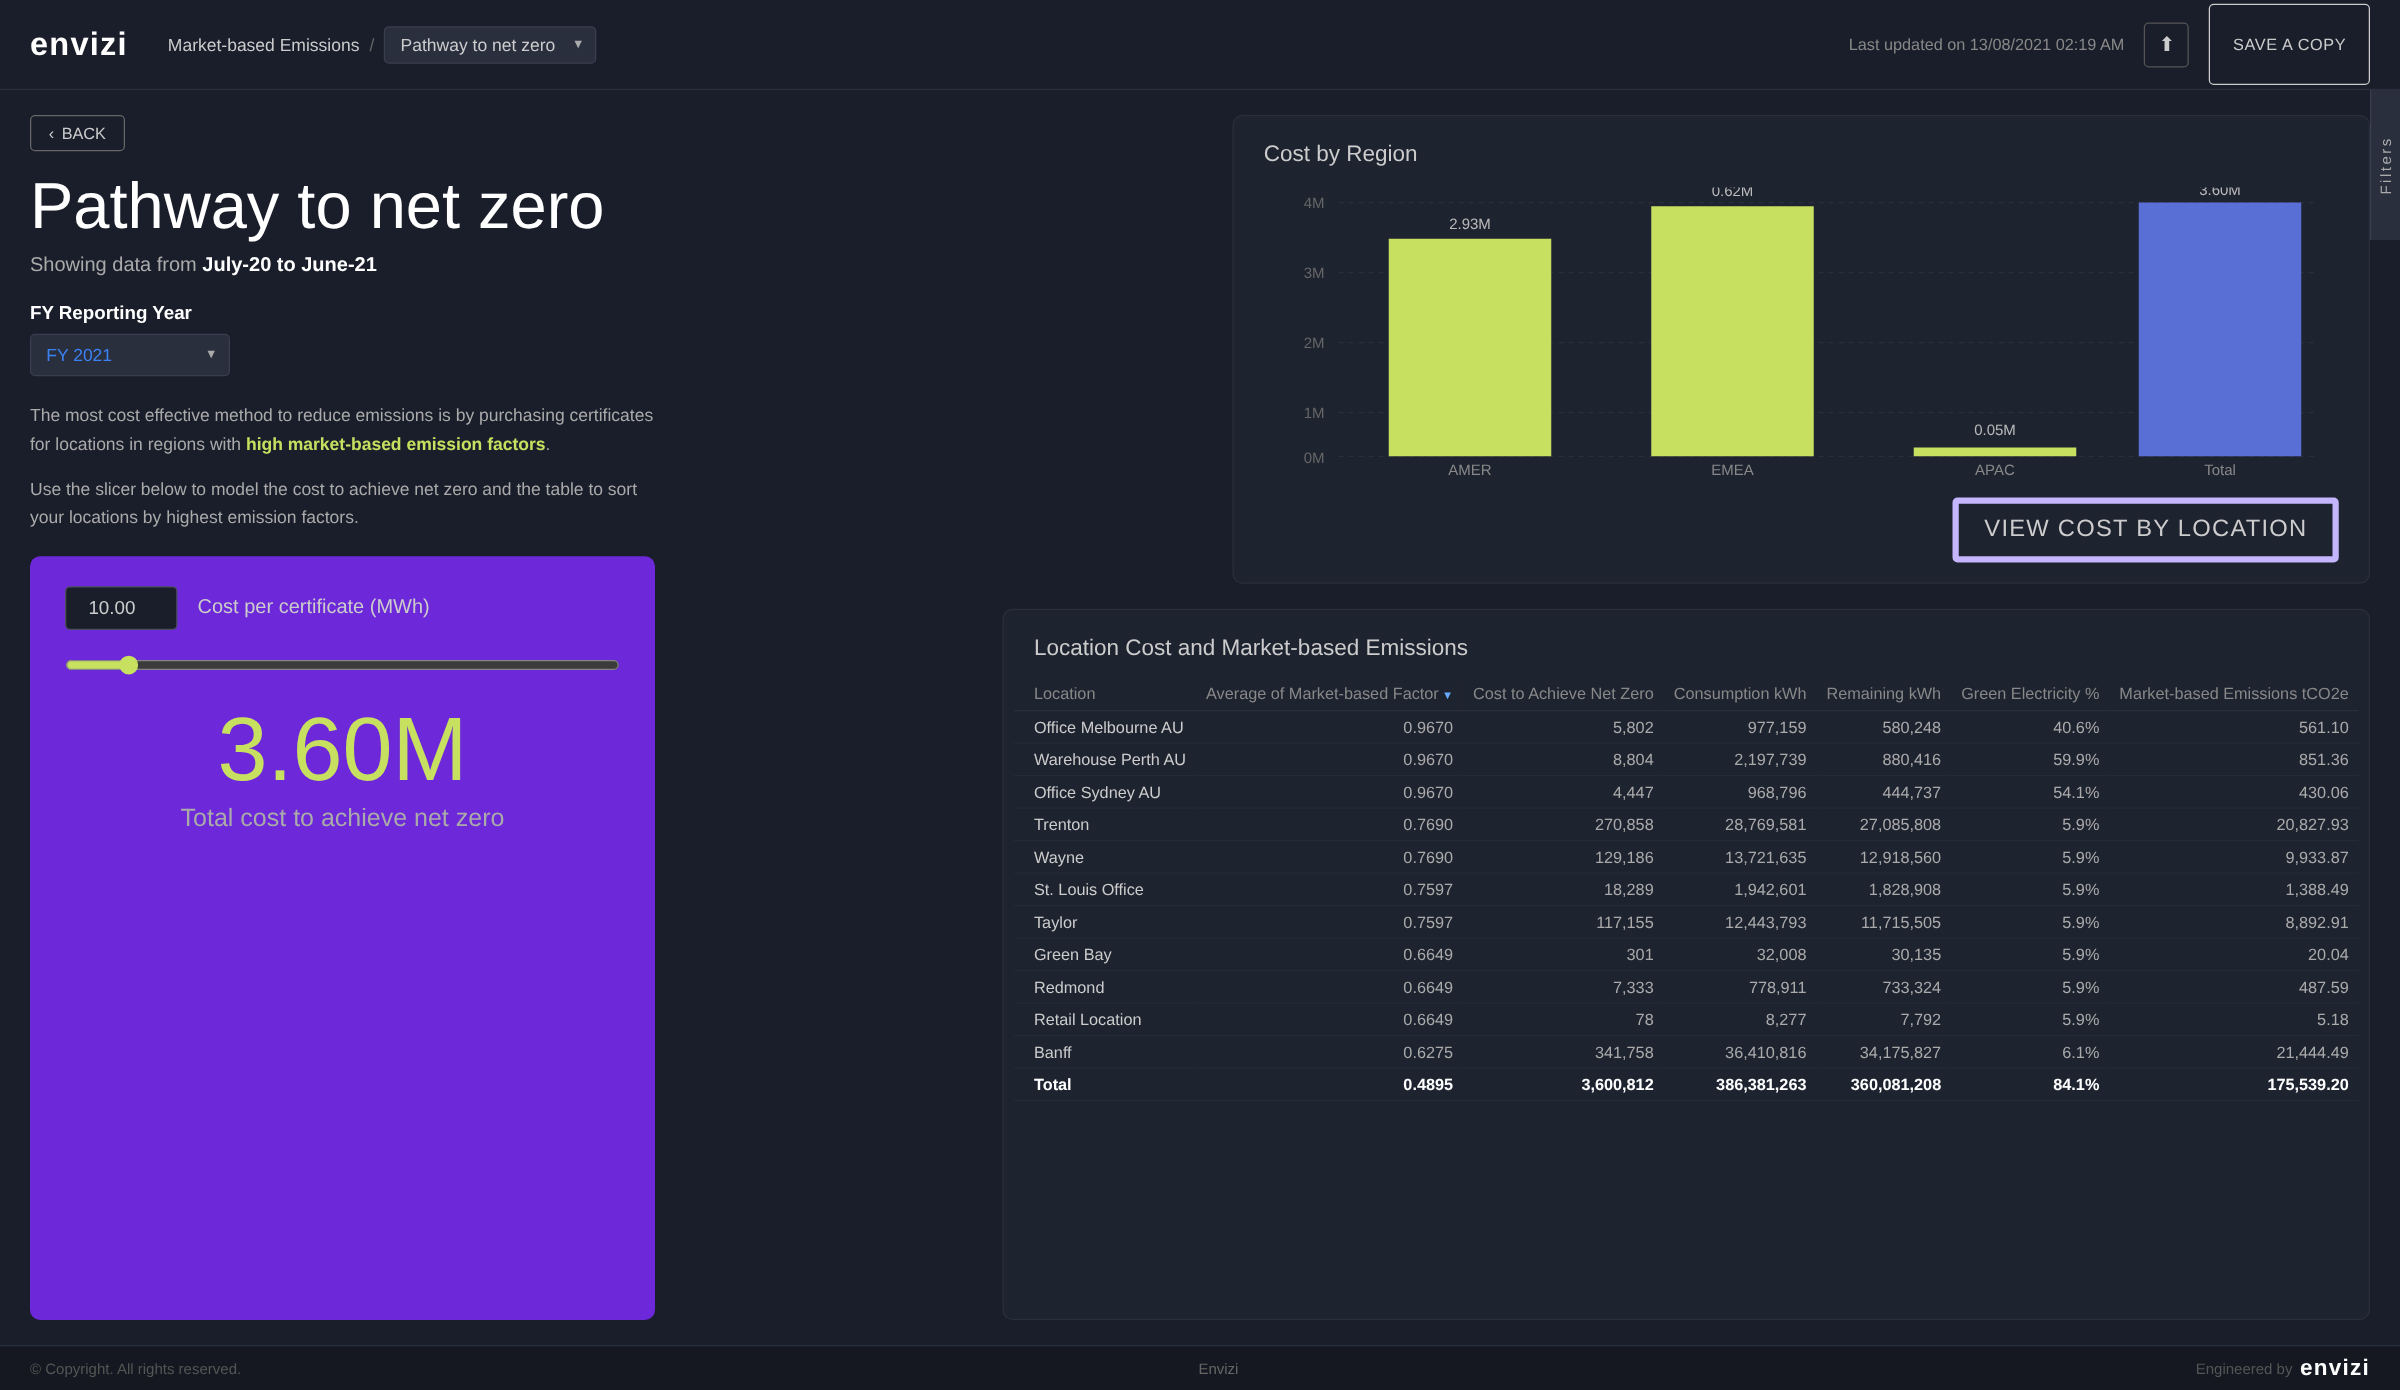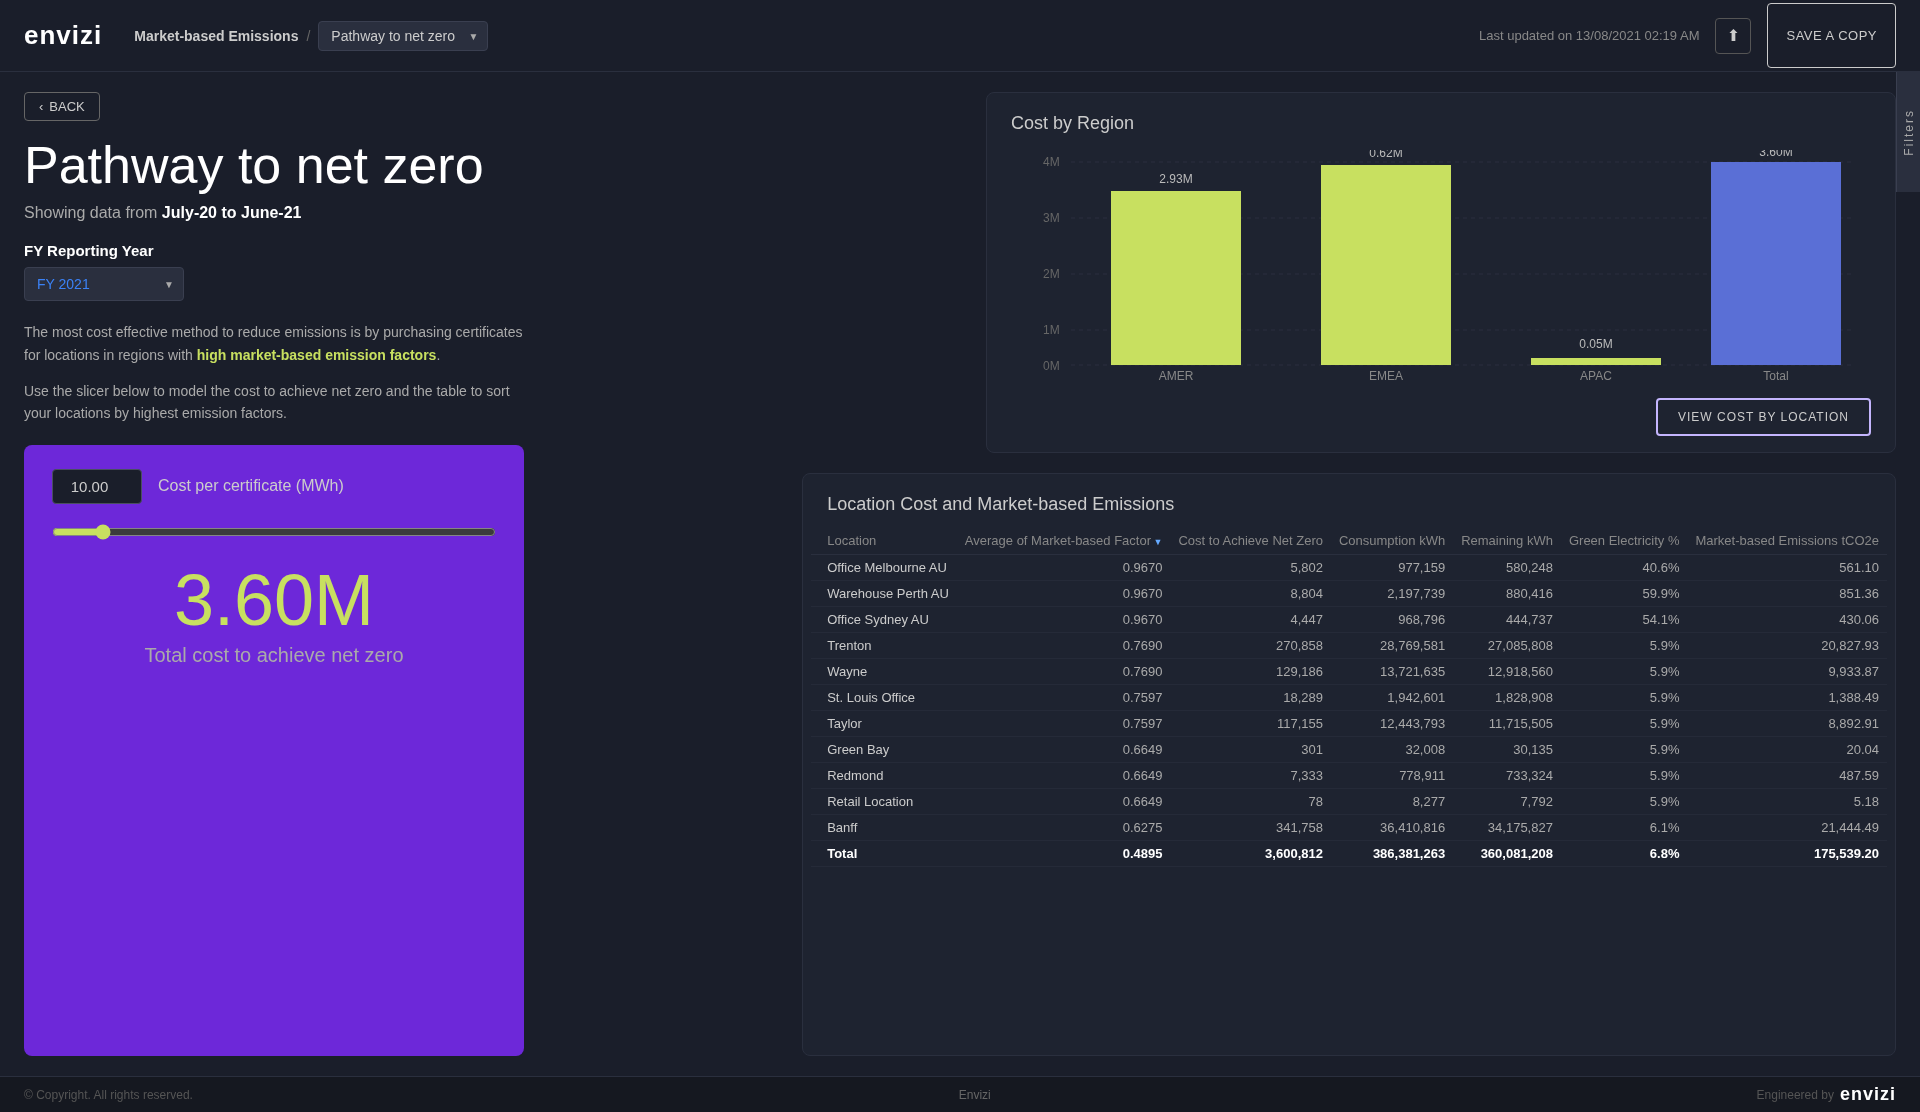--- a/index.html
+++ b/index.html
@@ -31,21 +31,21 @@
       margin-right: 32px;
     }
     #logo span { font-weight: 700; }
     #breadcrumb {
       display: flex;
       align-items: center;
       gap: 8px;
       font-size: 14px;
       color: #aaa;
     }
-    #breadcrumb .bc-title { color: #ccc; font-weight: 700; }
+    #breadcrumb .bc-title { color: #ccc; font-weight: 400; }
     #breadcrumb .bc-sep { color: #666; }
     #bc-dropdown {
       background: #2a2f3e;
       border: 1px solid #3a3f50;
       border-radius: 4px;
       color: #ccc;
       padding: 6px 32px 6px 12px;
       font-size: 14px;
       cursor: pointer;
       appearance: none;
@@ -287,25 +287,25 @@
       position: relative;
       height: 240px;
     }
     #chart-svg {
       width: 100%;
       height: 100%;
     }
     #view-cost-btn {
       float: right;
       background: transparent;
-      border: 2px solid #c4b5fd;
+      border: 5px solid #c4b5fd;
       border-radius: 4px;
       color: #ccc;
       padding: 10px 20px;
-      font-size: 12px;
+      font-size: 19px;
       cursor: pointer;
       letter-spacing: 1px;
       margin-top: 8px;
       text-transform: uppercase;
     }
 
     
     #table-section {
       background: #1e2330;
       border: 1px solid #2a2f3e;
@@ -611,21 +611,21 @@
                 <td>34,175,827</td>
                 <td>6.1%</td>
                 <td>21,444.49</td>
               </tr>
               <tr class="bold-row">
                 <td>Total</td>
                 <td>0.4895</td>
                 <td>3,600,812</td>
                 <td>386,381,263</td>
                 <td>360,081,208</td>
-                <td>6.8%</td>
+                <td>84.1%</td>
                 <td>175,539.20</td>
               </tr>
             </tbody>
         </table>
       </div>
     </div>
 
   </div>
 </div>
 

